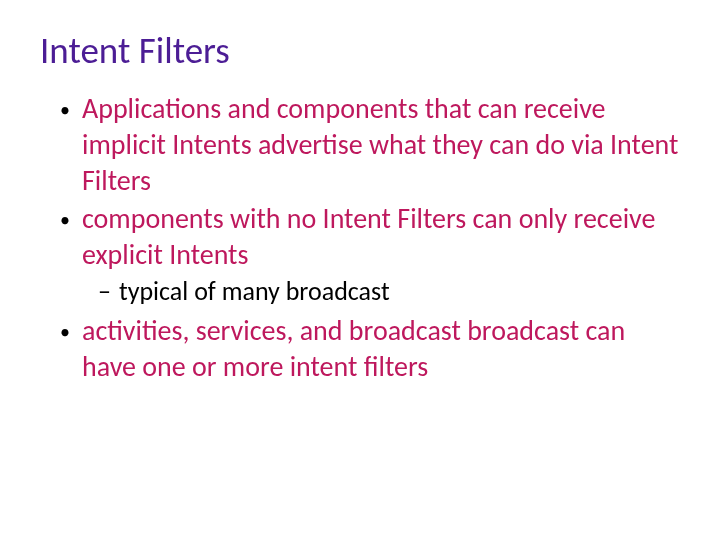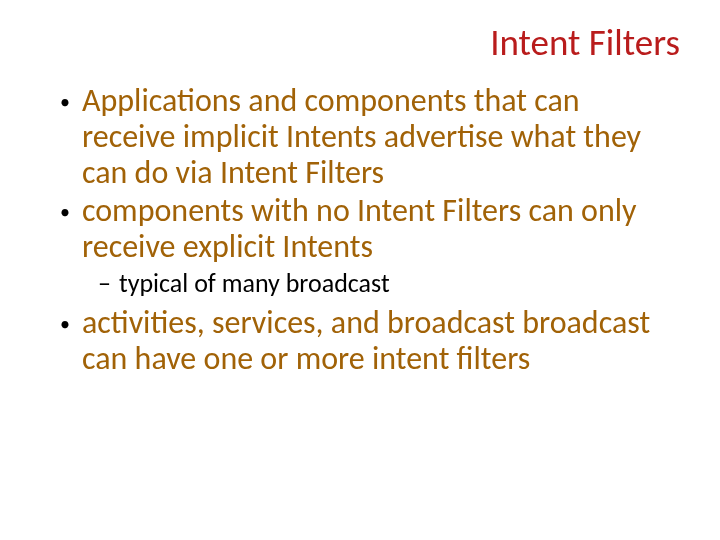--- a/index.html
+++ b/index.html
@@ -13,45 +13,46 @@
       background: #ffffff;
       font-family: Calibri, "Segoe UI", Arial, sans-serif;
       overflow: hidden;
     }
     .slide {
       width: 100%;
       height: 100%;
       padding: 20px 40px 20px 40px;
     }
     .title {
-      text-align: right;
+      text-align: left;
       font-size: 37px;
       font-weight: 400;
-      color: #b91c1c;
+      color: #4c1d95;
       margin-bottom: 18px;
+      margin-top: 8px;
     }
     .content {
       padding-left: 20px;
     }
     .bullet-1 {
       display: flex;
       align-items: flex-start;
       margin-bottom: 2px;
     }
     .bullet-1 .dot {
       font-size: 20px;
       line-height: 38px;
       margin-right: 12px;
       color: #000;
       flex-shrink: 0;
     }
     .bullet-1 .text {
-      font-size: 32px;
+      font-size: 28px;
       line-height: 36px;
-      color: #a16207;
+      color: #be185d;
     }
     .bullet-2 {
       display: flex;
       align-items: flex-start;
       margin-left: 38px;
       margin-top: 2px;
       margin-bottom: 6px;
     }
     .bullet-2 .dash {
       font-size: 26px;

